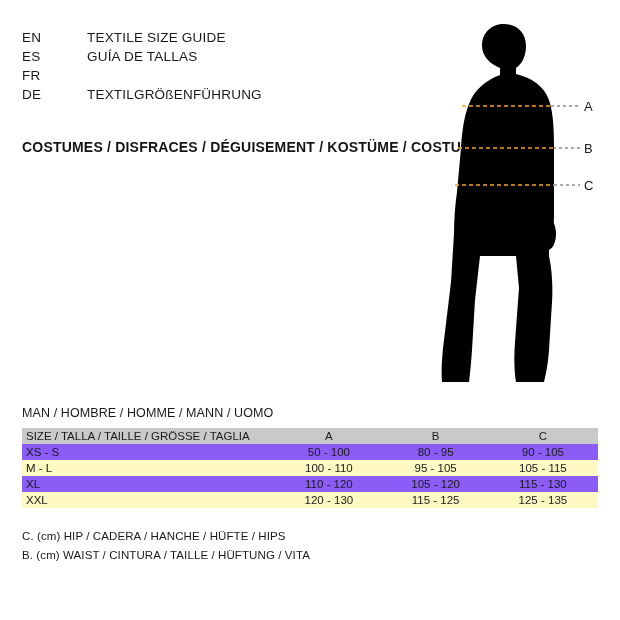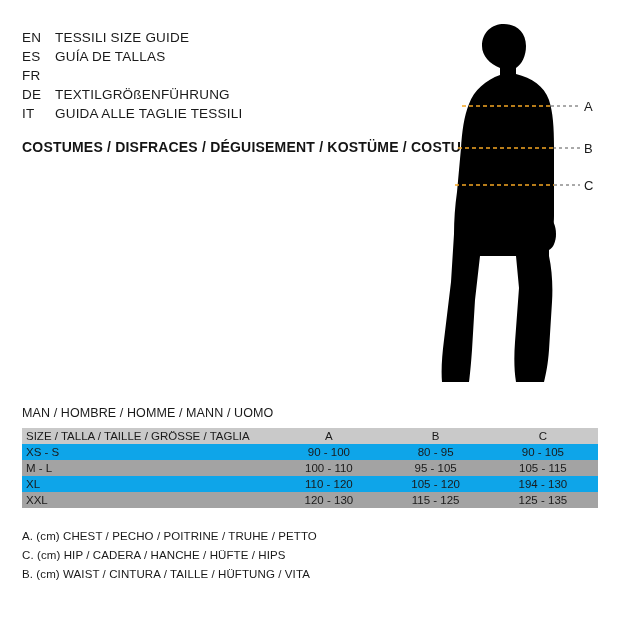--- a/index.html
+++ b/index.html
@@ -27,20 +27,21 @@
     left: 22px;
     top: 30px;
     width: 380px;
   }
   .lang-row {
     display: flex;
     align-items: baseline;
     height: 19px;
     font-size: 13.5px;
     letter-spacing: 0.2px;
+    gap: 32px;
   }
   .lang-code {
     width: 33px;
     flex: 0 0 33px;
     color: #1a1a1a;
   }
   .lang-name {
     color: #1a1a1a;
   }
 
@@ -95,24 +96,24 @@
   table.sizes th.first, table.sizes td.first {
     text-align: left;
     padding-left: 4px;
     width: 250px;
   }
   table.sizes tr.head {
     background: #c9c9c9;
     margin-top: 16px;
   }
   table.sizes tr.odd {
-    background: #0ea5e9;
+    background: #8b5cf6;
   }
   table.sizes tr.even {
-    background: #a3a3a3;
+    background: #fef9c3;
   }
   table.sizes col.c1 { width: 250px; }
   table.sizes col.c2 { width: 110px; }
   table.sizes col.c3 { width: 105px; }
   table.sizes col.c4 { width: 111px; }
 
   
   .legend {
     position: absolute;
     left: 22px;
@@ -127,36 +128,32 @@
   }
 </style>
 </head>
 <body>
 
 <div class="page">
 
   <div class="lang-block">
     <div class="lang-row">
       <span class="lang-code">EN</span>
-      <span class="lang-name">TESSILI SIZE GUIDE</span>
+      <span class="lang-name">TEXTILE SIZE GUIDE</span>
     </div>
     <div class="lang-row">
       <span class="lang-code">ES</span>
       <span class="lang-name">GUÍA DE TALLAS</span>
     </div>
     <div class="lang-row">
       <span class="lang-code">FR</span>
     </div>
     <div class="lang-row">
       <span class="lang-code">DE</span>
       <span class="lang-name">TEXTILGRÖßENFÜHRUNG</span>
-    </div>
-    <div class="lang-row">
-      <span class="lang-code">IT</span>
-      <span class="lang-name">GUIDA ALLE TAGLIE TESSILI</span>
     </div>
   </div>
 
   <div class="costumes-line">COSTUMES / DISFRACES / DÉGUISEMENT / KOSTÜME / COSTUMI</div>
 
   <div class="figure-wrap">
     <svg width="180" height="370" viewBox="0 0 180 370" xmlns="http://www.w3.org/2000/svg">
 
       <g>
         <path fill="#000000" d="
@@ -229,44 +226,43 @@
       <tr class="head">
         <th class="first">SIZE / TALLA / TAILLE / GRÖSSE / TAGLIA</th>
         <th>A</th>
         <th>B</th>
         <th>C</th>
       </tr>
     </thead>
     <tbody>
       <tr class="odd">
         <td class="first">XS - S</td>
-        <td>90 - 100</td>
+        <td>50 - 100</td>
         <td>80 - 95</td>
         <td>90 - 105</td>
       </tr>
       <tr class="even">
         <td class="first">M - L</td>
         <td>100 - 110</td>
         <td>95 - 105</td>
         <td>105 - 115</td>
       </tr>
       <tr class="odd">
         <td class="first">XL</td>
         <td>110 - 120</td>
         <td>105 - 120</td>
-        <td>194 - 130</td>
+        <td>115 - 130</td>
       </tr>
       <tr class="even">
         <td class="first">XXL</td>
         <td>120 - 130</td>
         <td>115 - 125</td>
         <td>125 - 135</td>
       </tr>
     </tbody>
   </table>
 
   <div class="legend">
-    <div class="legend-row">A. (cm) CHEST / PECHO / POITRINE / TRUHE / PETTO</div>
     <div class="legend-row">C. (cm) HIP / CADERA / HANCHE / HÜFTE / HIPS</div>
     <div class="legend-row">B. (cm) WAIST / CINTURA / TAILLE / HÜFTUNG / VITA</div>
   </div>
 
 </div>
 
 </body></html>

